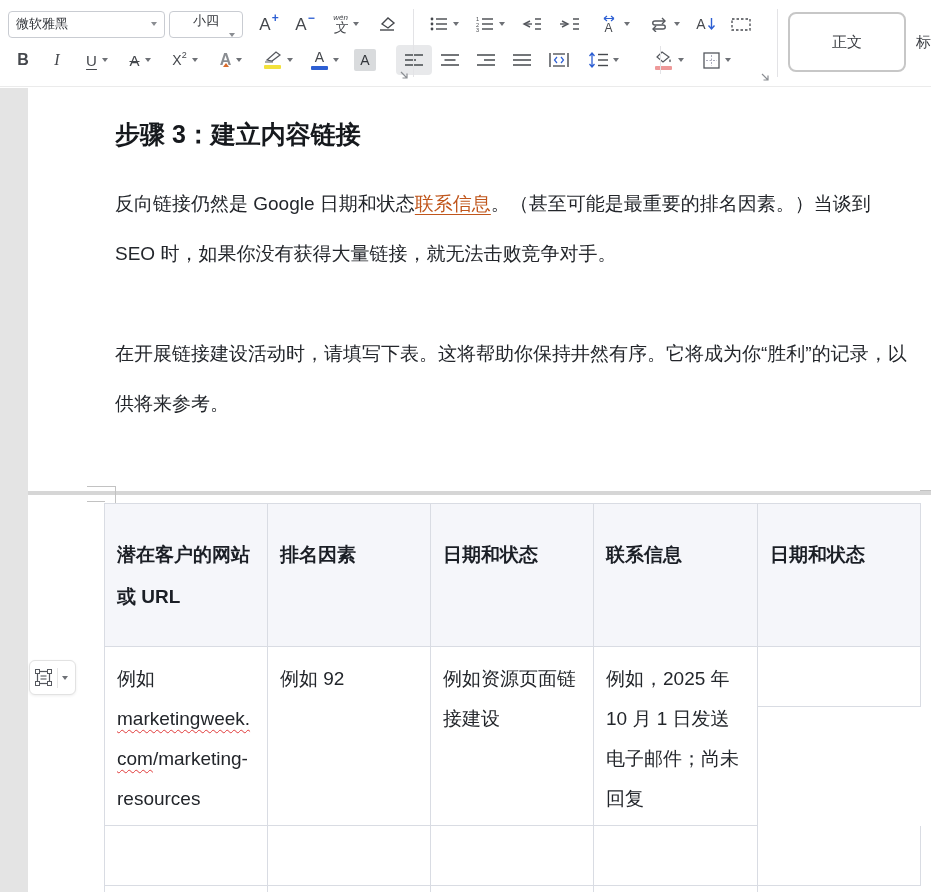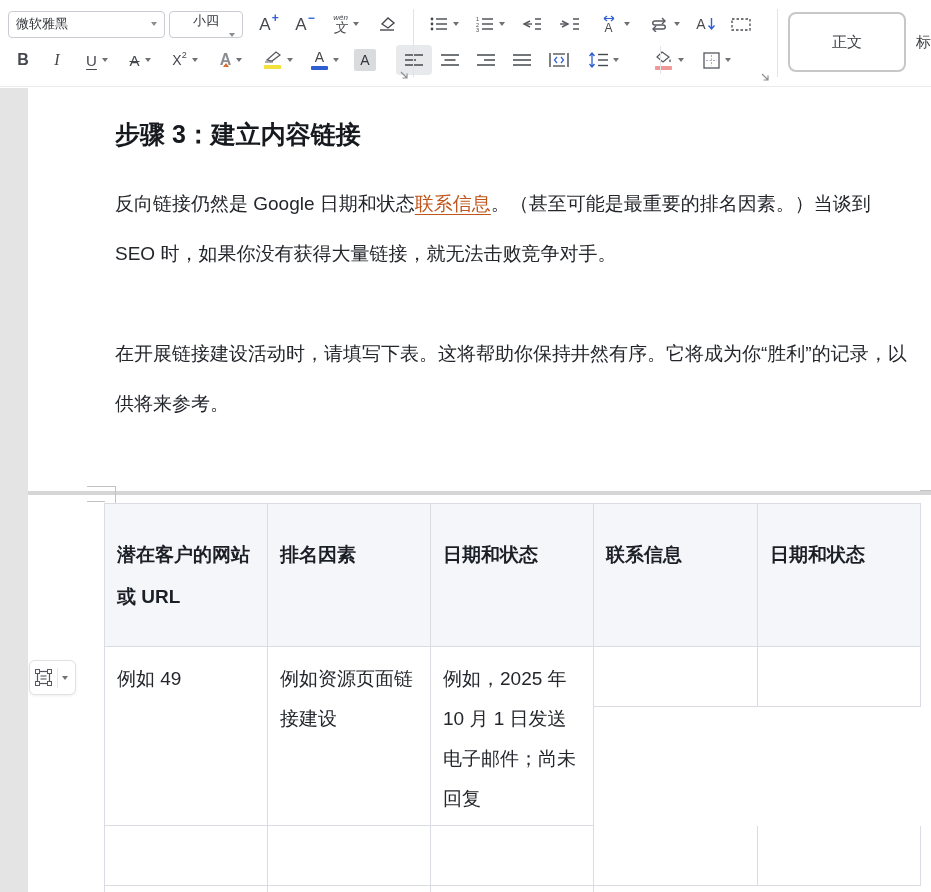--- a/index.html
+++ b/index.html
@@ -355,21 +355,22 @@
     <div class="bmark" style="left:87px;top:413px;width:18px;height:1px;"></div>
     <div class="bmark" style="left:920px;top:402px;width:11px;height:1px;"></div>
 
     <div class="doc-table">
       <div class="cell head">潜在客户的网站或 URL</div>
       <div class="cell head">排名因素</div>
       <div class="cell head">日期和状态</div>
       <div class="cell head">联系信息</div>
       <div class="cell head">日期和状态</div>
 
-      <div class="cell body">例如 49</div>
+      <div class="cell body"><span>例如 </span><span class="seg-spell">marketingweek.com</span><span>/marketing-resources</span></div>
+      <div class="cell body">例如 92</div>
       <div class="cell body">例如资源页面链接建设</div>
       <div class="cell body">例如，2025 年 10 月 1 日发送电子邮件；尚未回复</div>
 
       <div class="cell empty1"></div>
       <div class="cell empty1"></div>
       <div class="cell empty1"></div>
       <div class="cell empty1"></div>
       <div class="cell empty1"></div>
 
       <div class="cell empty2"></div>

